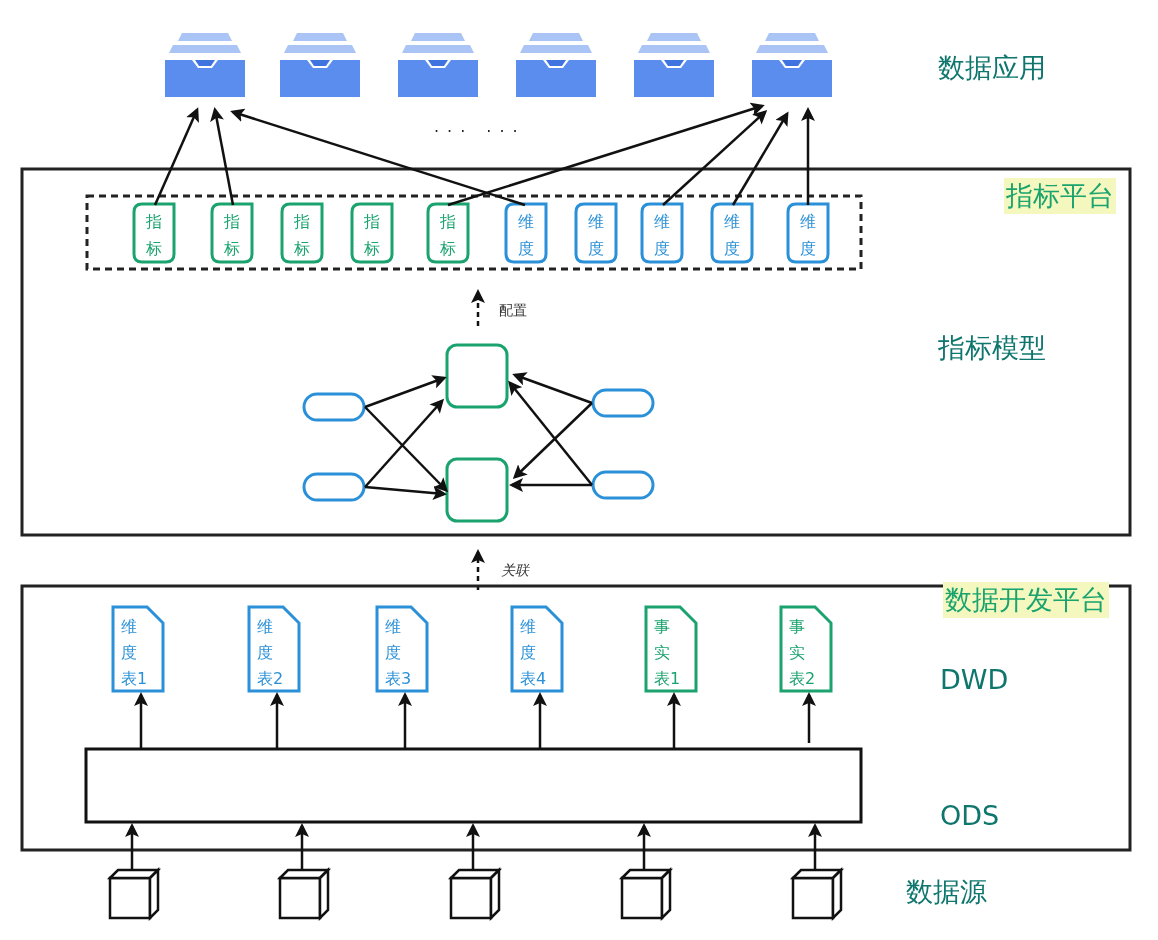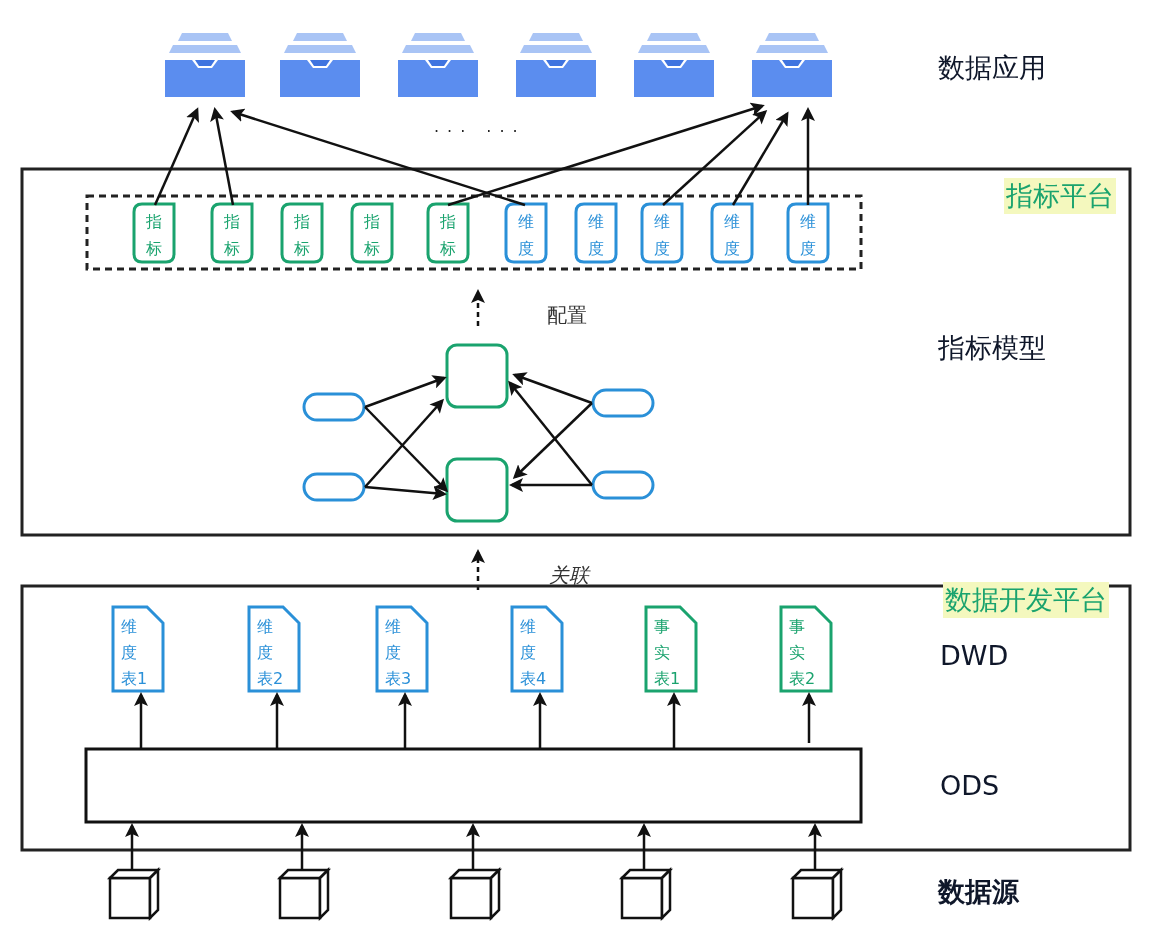--- a/index.html
+++ b/index.html
@@ -1,22 +1,22 @@
 <!DOCTYPE html>
 <html><head>
 <meta charset="utf-8">
 <style>
   html, body { margin: 0; padding: 0; background: #ffffff; }
   body { width: 1158px; height: 940px; position: relative; overflow: hidden;
          font-family: "DejaVu Sans", "Liberation Sans", sans-serif; }
   #diagram { position: absolute; left: 0; top: 0; }
   .lbl { font-family: "DejaVu Sans", "Liberation Sans", sans-serif; }
-  .side-label { position: absolute; font-size: 27px; color: #0f172a; white-space: nowrap; }
+  .side-label { position: absolute; font-size: 27px; color: #0f766e; white-space: nowrap; }
   .platform-tag { position: absolute; font-size: 27px; color: #1aa36e; background: #f4f8be; padding: 0 2px; white-space: nowrap; }
-  .edge-note { position: absolute; font-size: 20px; color: #333; margin-left: 48px; }
+  .edge-note { position: absolute; font-size: 14px; color: #333; }
   .dots { position: absolute; font-size: 16px; letter-spacing: 8px; color: #222; }
 </style>
 </head>
 <body>
 
 <svg id="diagram" width="1158" height="940" viewBox="0 0 1158 940">
   <defs>
     <marker id="ah" markerWidth="10" markerHeight="10" refX="8" refY="5" orient="auto" markerUnits="userSpaceOnUse">
       <path d="M0,0 L10,5 L0,10 z" fill="#111"></path>
     </marker>
@@ -233,18 +233,18 @@
         <polygon points="833,878 841,870 841,910 833,918" fill="#fff" stroke="#111" stroke-width="2.5"></polygon>
       </g>
       <line x1="815" y1="870" x2="815" y2="826" stroke="#111" stroke-width="2.5" marker-end="url(#ahs)"></line>
     </g>
 </svg>
 
 <div class="side-label" style="left:938px; top:50px;">数据应用</div>
 <div class="platform-tag" style="left:1004px; top:178px;">指标平台</div>
 <div class="side-label" style="left:938px; top:330px;text-align:right;">指标模型</div>
 <div class="platform-tag" style="left:943px; top:582px;">数据开发平台</div>
-<div class="side-label" style="left:940px; top:640px;">DWD</div>
-<div class="side-label" style="left:940px; top:770px;">ODS</div>
-<div class="side-label" style="left:938px; top:874px;font-weight:bold;">数据源</div>
+<div class="side-label" style="left:940px; top:664px;">DWD</div>
+<div class="side-label" style="left:940px; top:800px;">ODS</div>
+<div class="side-label" style="left:906px; top:874px;">数据源</div>
 <div class="edge-note" style="left:499px; top:302px;">配置</div>
 <div class="edge-note" style="left:501px; top:562px;font-style:italic;">关联</div>
 <div class="dots" style="left:434px; top:122px;">··· ···</div>
 
 </body></html>

